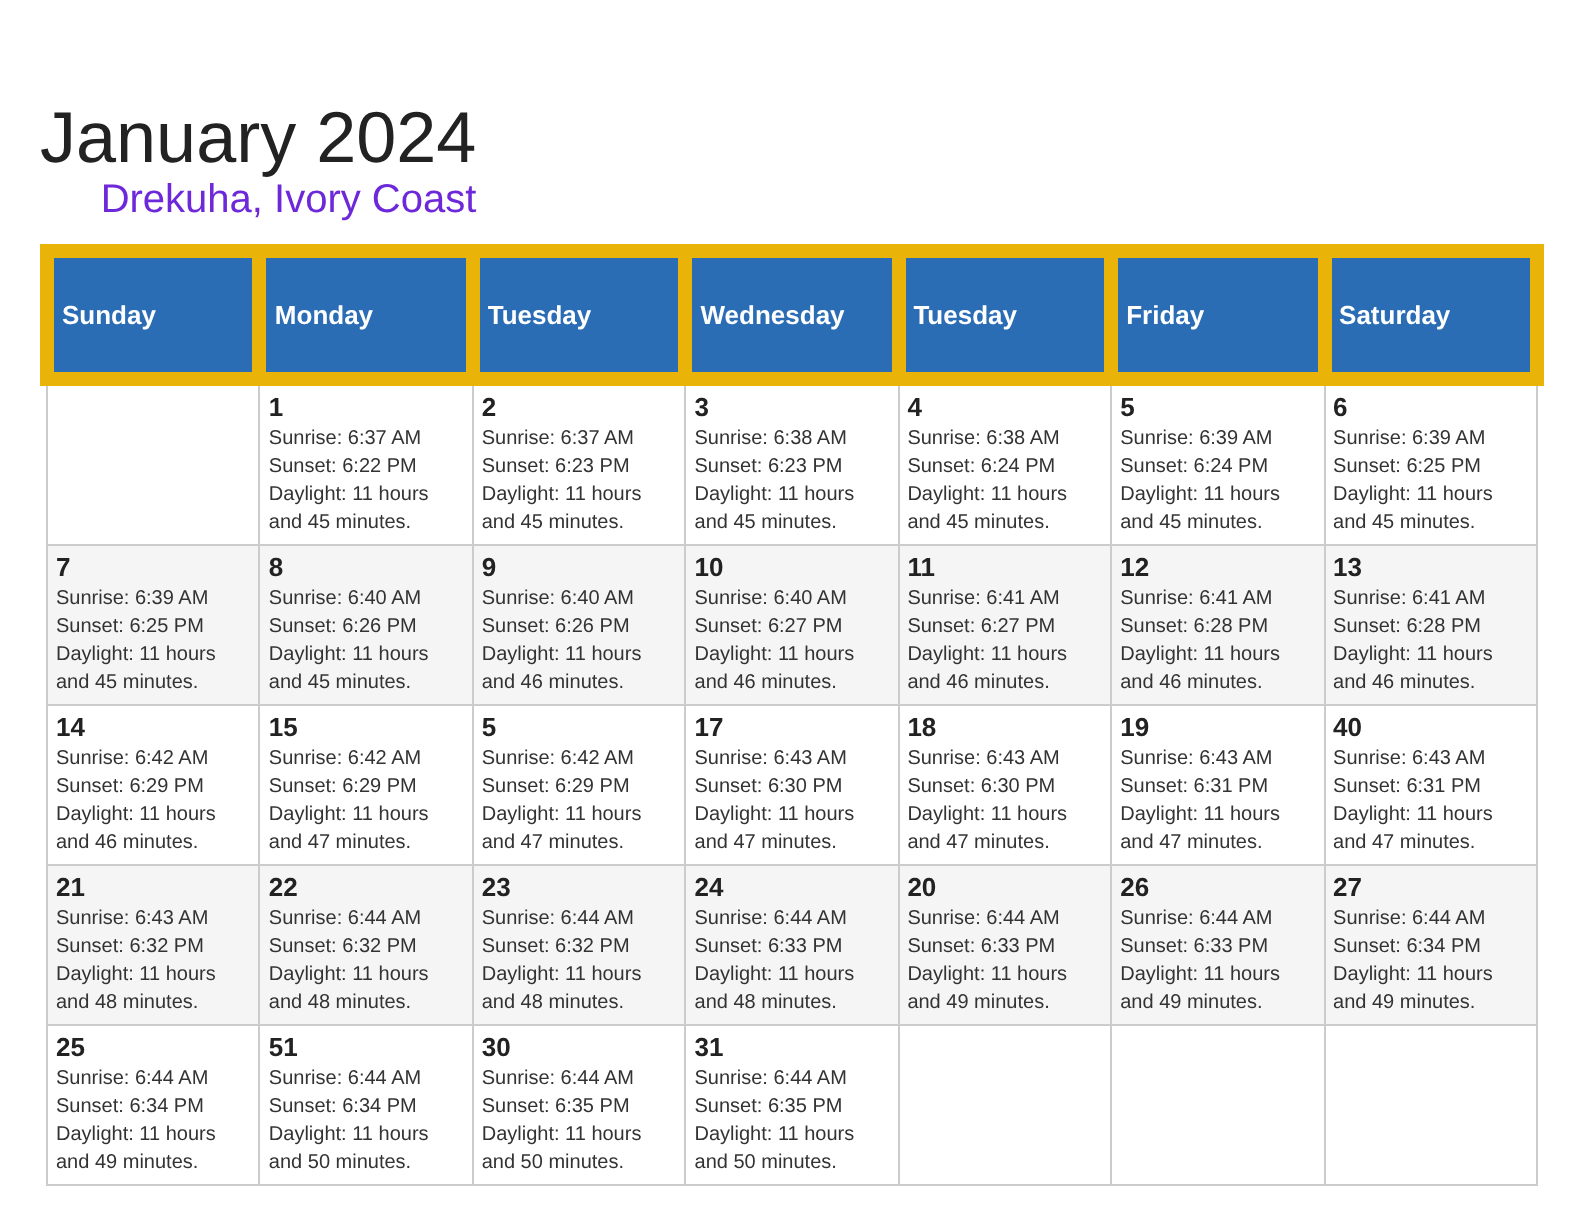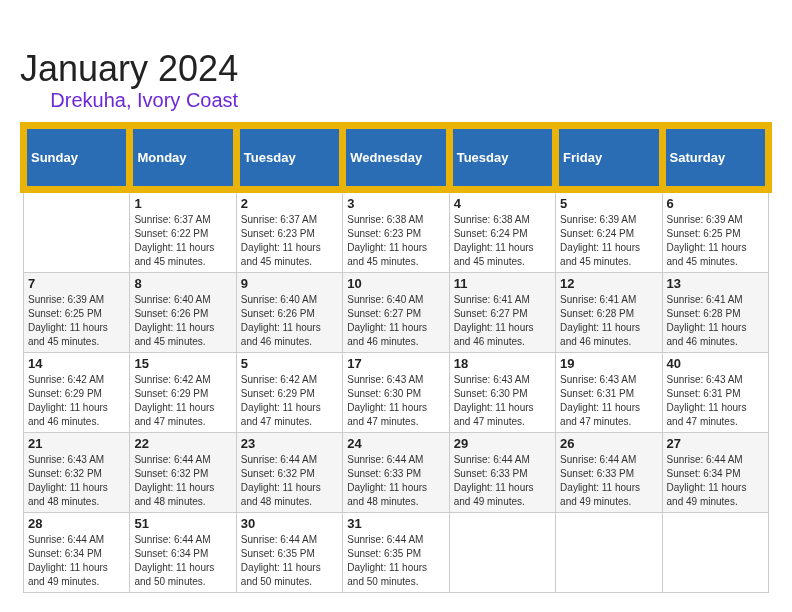--- a/index.html
+++ b/index.html
@@ -224,35 +224,35 @@
           </td>
           <td>
             <div class="day-num">23</div>
             <div class="day-detail">Sunrise: 6:44 AM<br>Sunset: 6:32 PM<br>Daylight: 11 hours and 48 minutes.</div>
           </td>
           <td>
             <div class="day-num">24</div>
             <div class="day-detail">Sunrise: 6:44 AM<br>Sunset: 6:33 PM<br>Daylight: 11 hours and 48 minutes.</div>
           </td>
           <td>
-            <div class="day-num">29</div>
+            <div class="day-num">20</div>
             <div class="day-detail">Sunrise: 6:44 AM<br>Sunset: 6:33 PM<br>Daylight: 11 hours and 49 minutes.</div>
           </td>
           <td>
             <div class="day-num">26</div>
             <div class="day-detail">Sunrise: 6:44 AM<br>Sunset: 6:33 PM<br>Daylight: 11 hours and 49 minutes.</div>
           </td>
           <td>
             <div class="day-num">27</div>
             <div class="day-detail">Sunrise: 6:44 AM<br>Sunset: 6:34 PM<br>Daylight: 11 hours and 49 minutes.</div>
           </td>
         </tr>
         <tr>
           <td>
-            <div class="day-num">28</div>
+            <div class="day-num">25</div>
             <div class="day-detail">Sunrise: 6:44 AM<br>Sunset: 6:34 PM<br>Daylight: 11 hours and 49 minutes.</div>
           </td>
           <td>
             <div class="day-num">51</div>
             <div class="day-detail">Sunrise: 6:44 AM<br>Sunset: 6:34 PM<br>Daylight: 11 hours and 50 minutes.</div>
           </td>
           <td>
             <div class="day-num">30</div>
             <div class="day-detail">Sunrise: 6:44 AM<br>Sunset: 6:35 PM<br>Daylight: 11 hours and 50 minutes.</div>
           </td>

